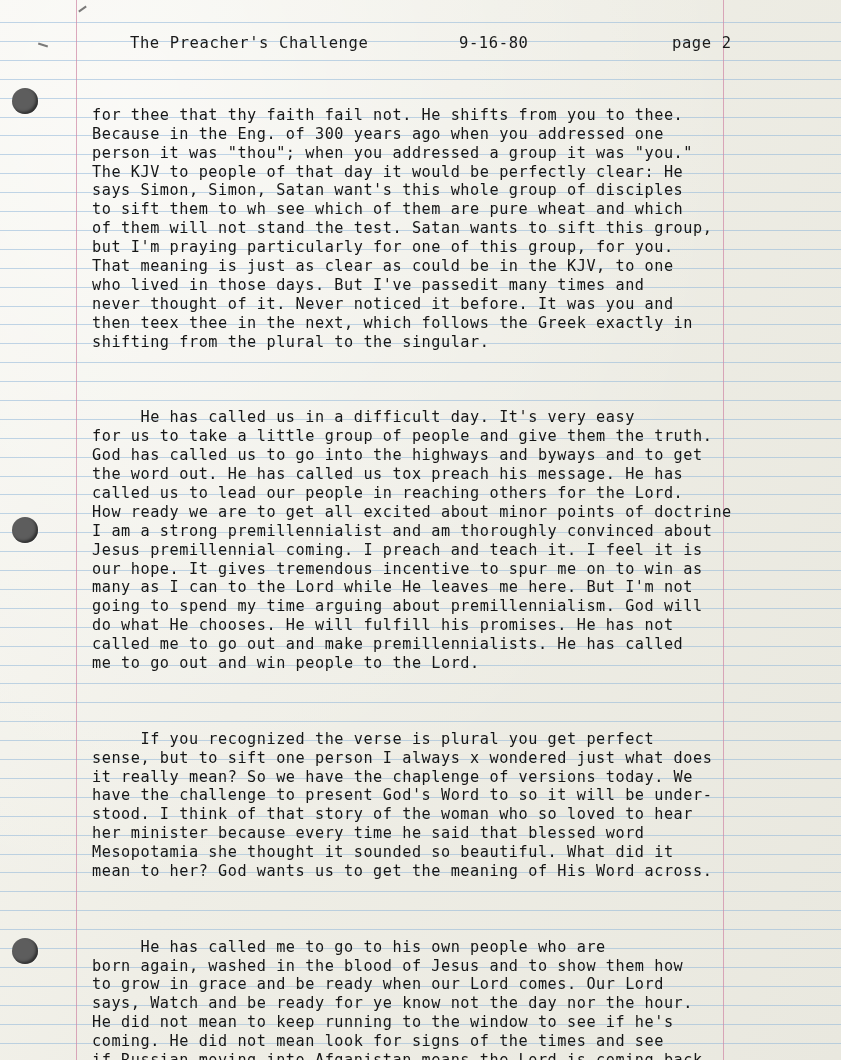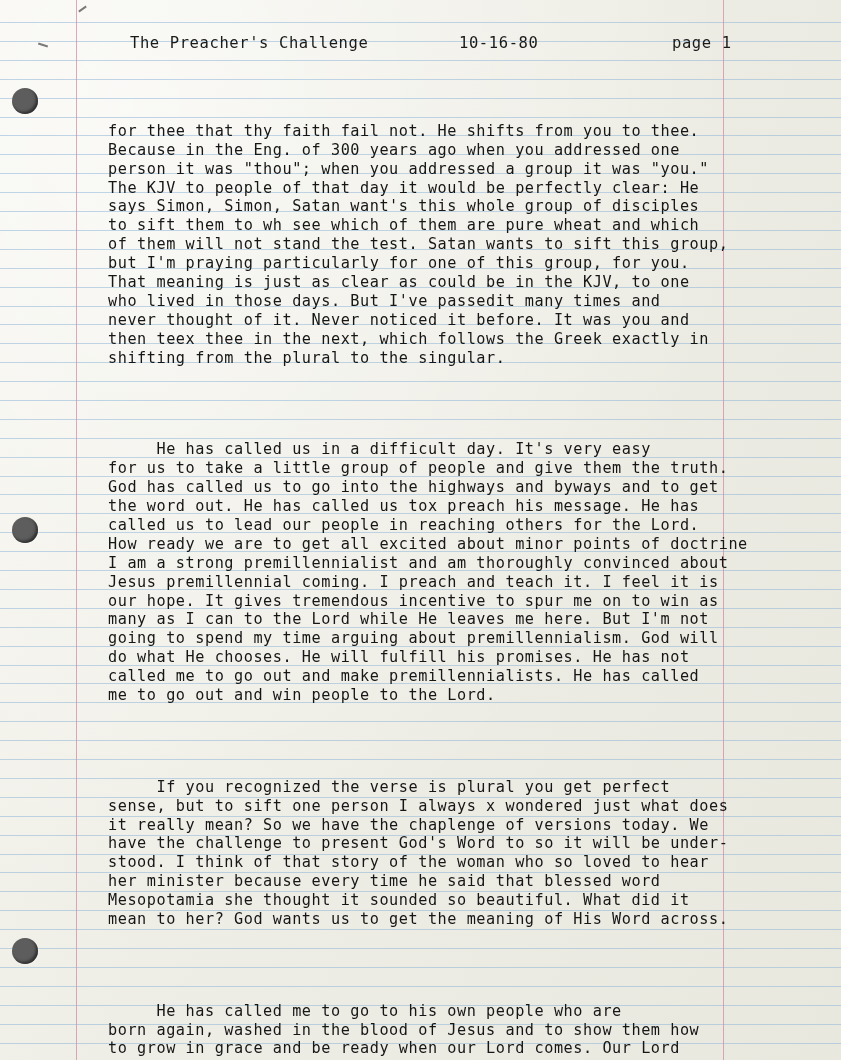--- a/index.html
+++ b/index.html
@@ -89,21 +89,21 @@
     left: 92px;
     top: 68px;
     width: 680px;
     font-size: 15.2px;
     line-height: 18.9px;
     letter-spacing: 0.55px;
     color: #161616;
     white-space: pre-wrap;
   }
   .para {
-    margin: 16px;
+    margin: 0;
     white-space: pre-wrap;
   }
   .para + .para {
     margin-top: 18.9px;
   }
   .tick {
     position: absolute;
     background: #444;
     opacity: 0.7;
   }
@@ -177,22 +177,22 @@
 
   <div class="hole h1"></div>
   <div class="hole h2"></div>
   <div class="hole h3"></div>
 
   <div class="tick" style="left:78px;top:8px;width:9px;height:2px;transform:rotate(-35deg);"></div>
   <div class="tick" style="left:38px;top:44px;width:10px;height:2px;transform:rotate(18deg);"></div>
 
   <div id="typed">
     <div class="hdr title">The Preacher's Challenge</div>
-    <div class="hdr date">10-16-80</div>
-    <div class="hdr pageno">page 1</div>
+    <div class="hdr date">9-16-80</div>
+    <div class="hdr pageno">page 2</div>
 
     <div id="body-text">
       <p class="para">for thee that thy faith fail not. He shifts from you to thee.
 Because in the Eng. of 300 years ago when you addressed one
 person it was "thou"; when you addressed a group it was "you."
 The KJV to people of that day it would be perfectly clear: He
 says Simon, Simon, Satan want's this whole group of disciples
 to sift them to wh see which of them are pure wheat and which
 of them will not stand the test. Satan wants to sift this group,
 but I'm praying particularly for one of this group, for you.

